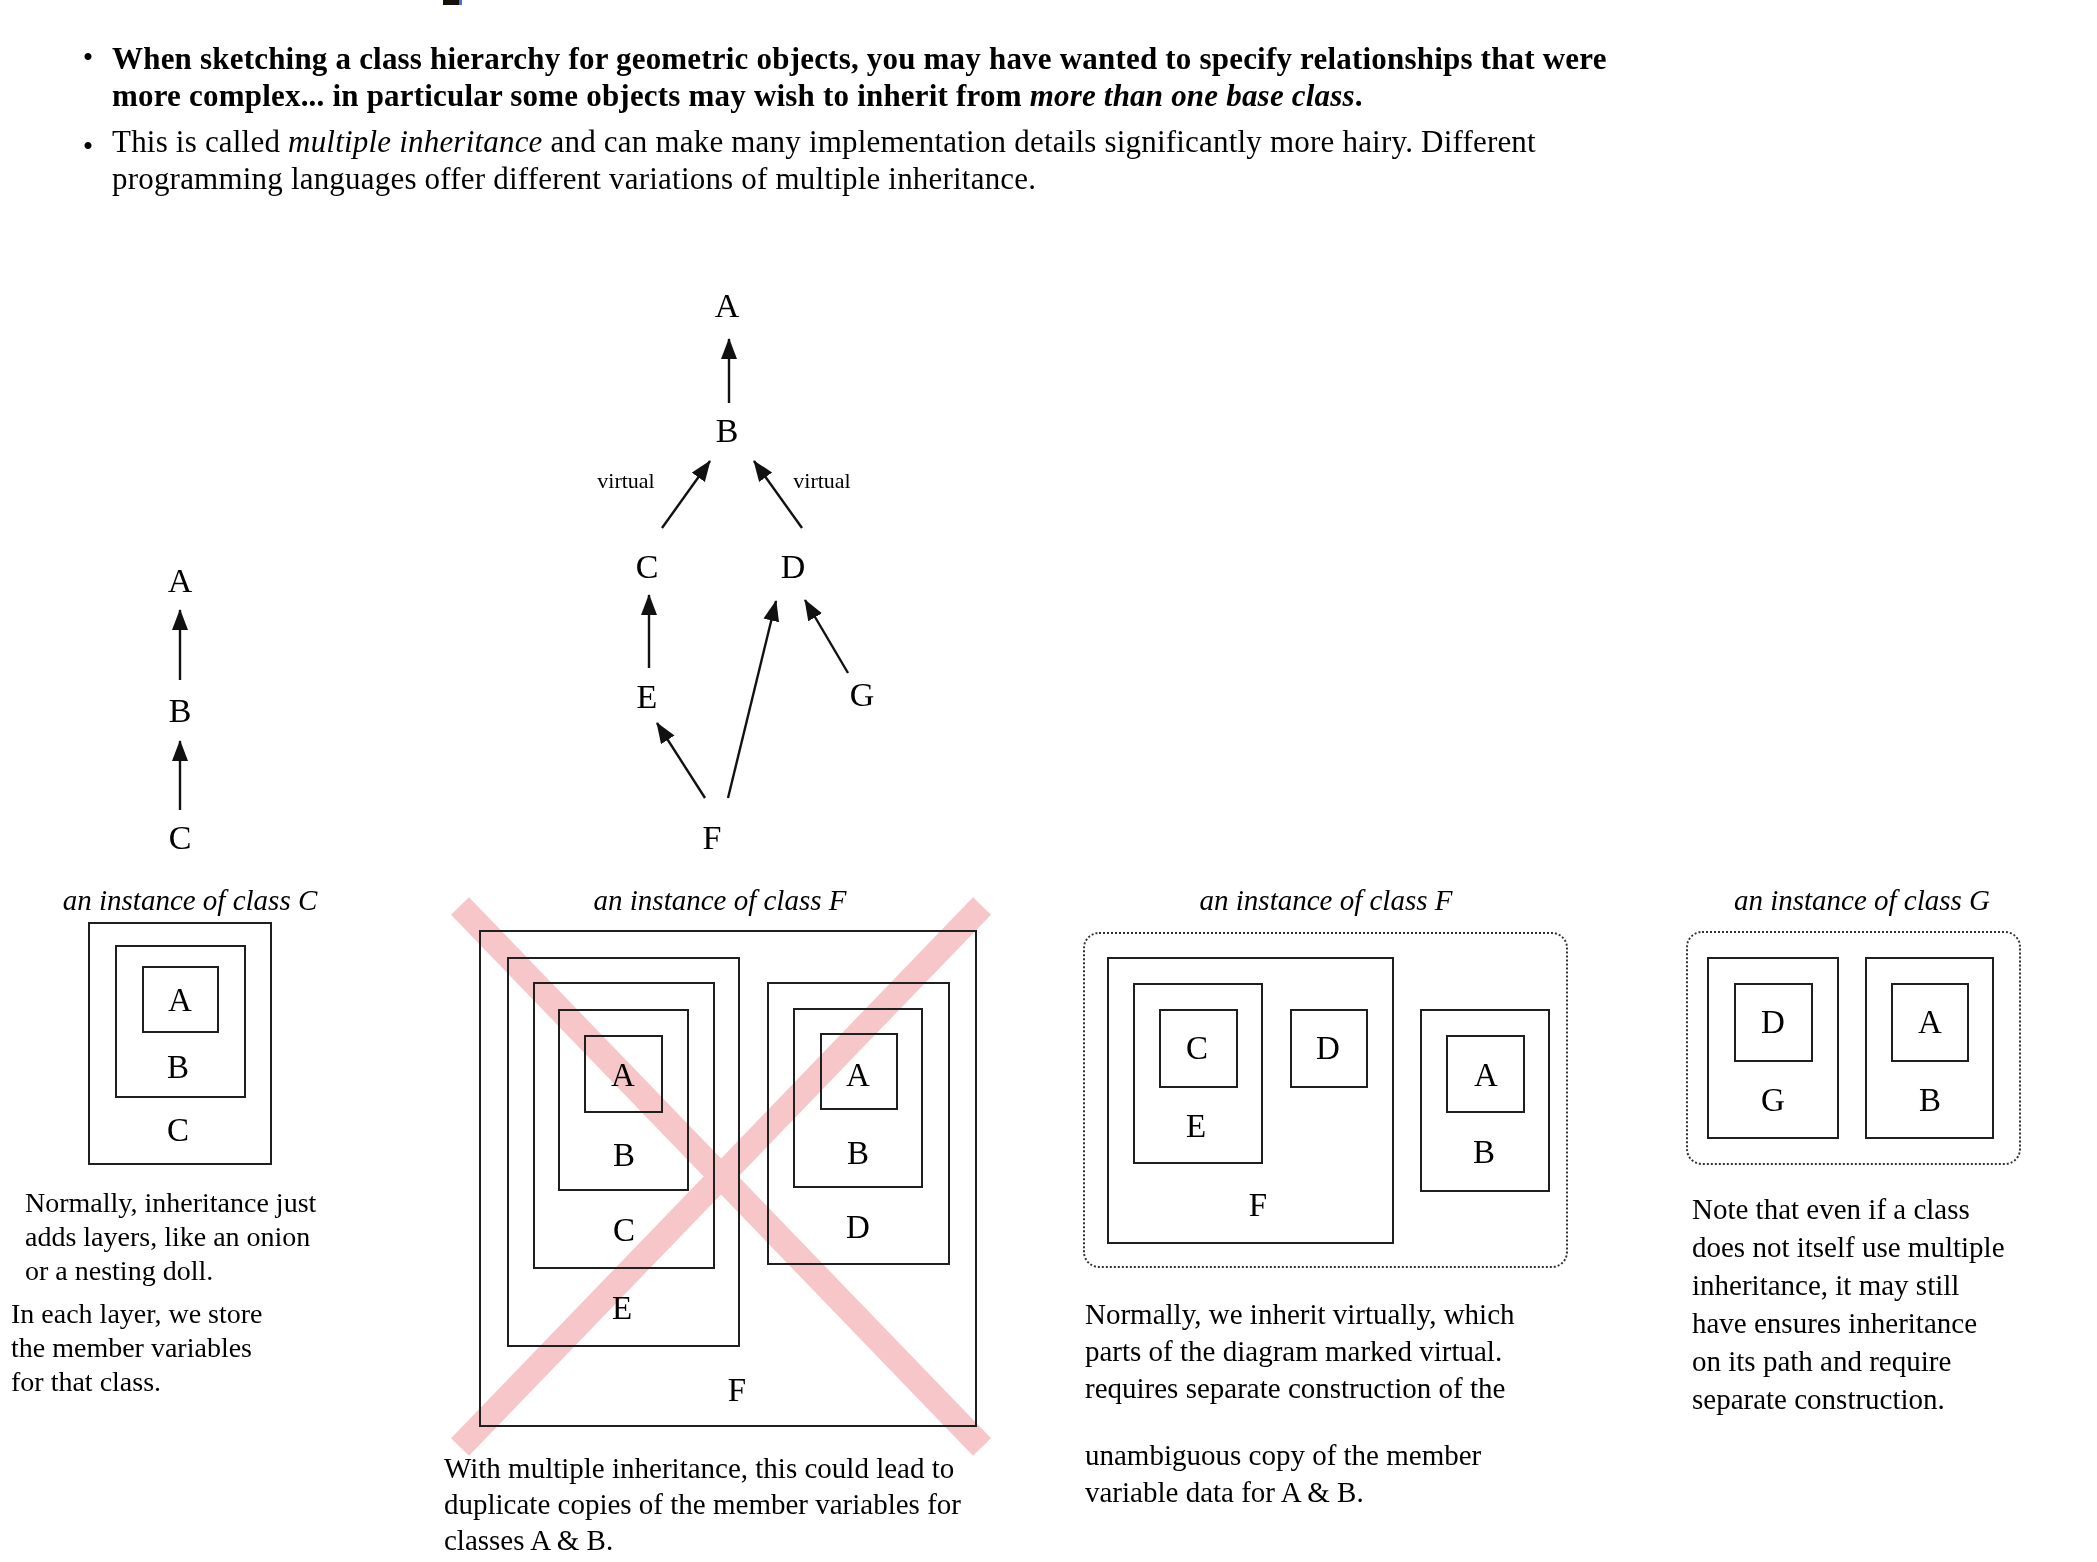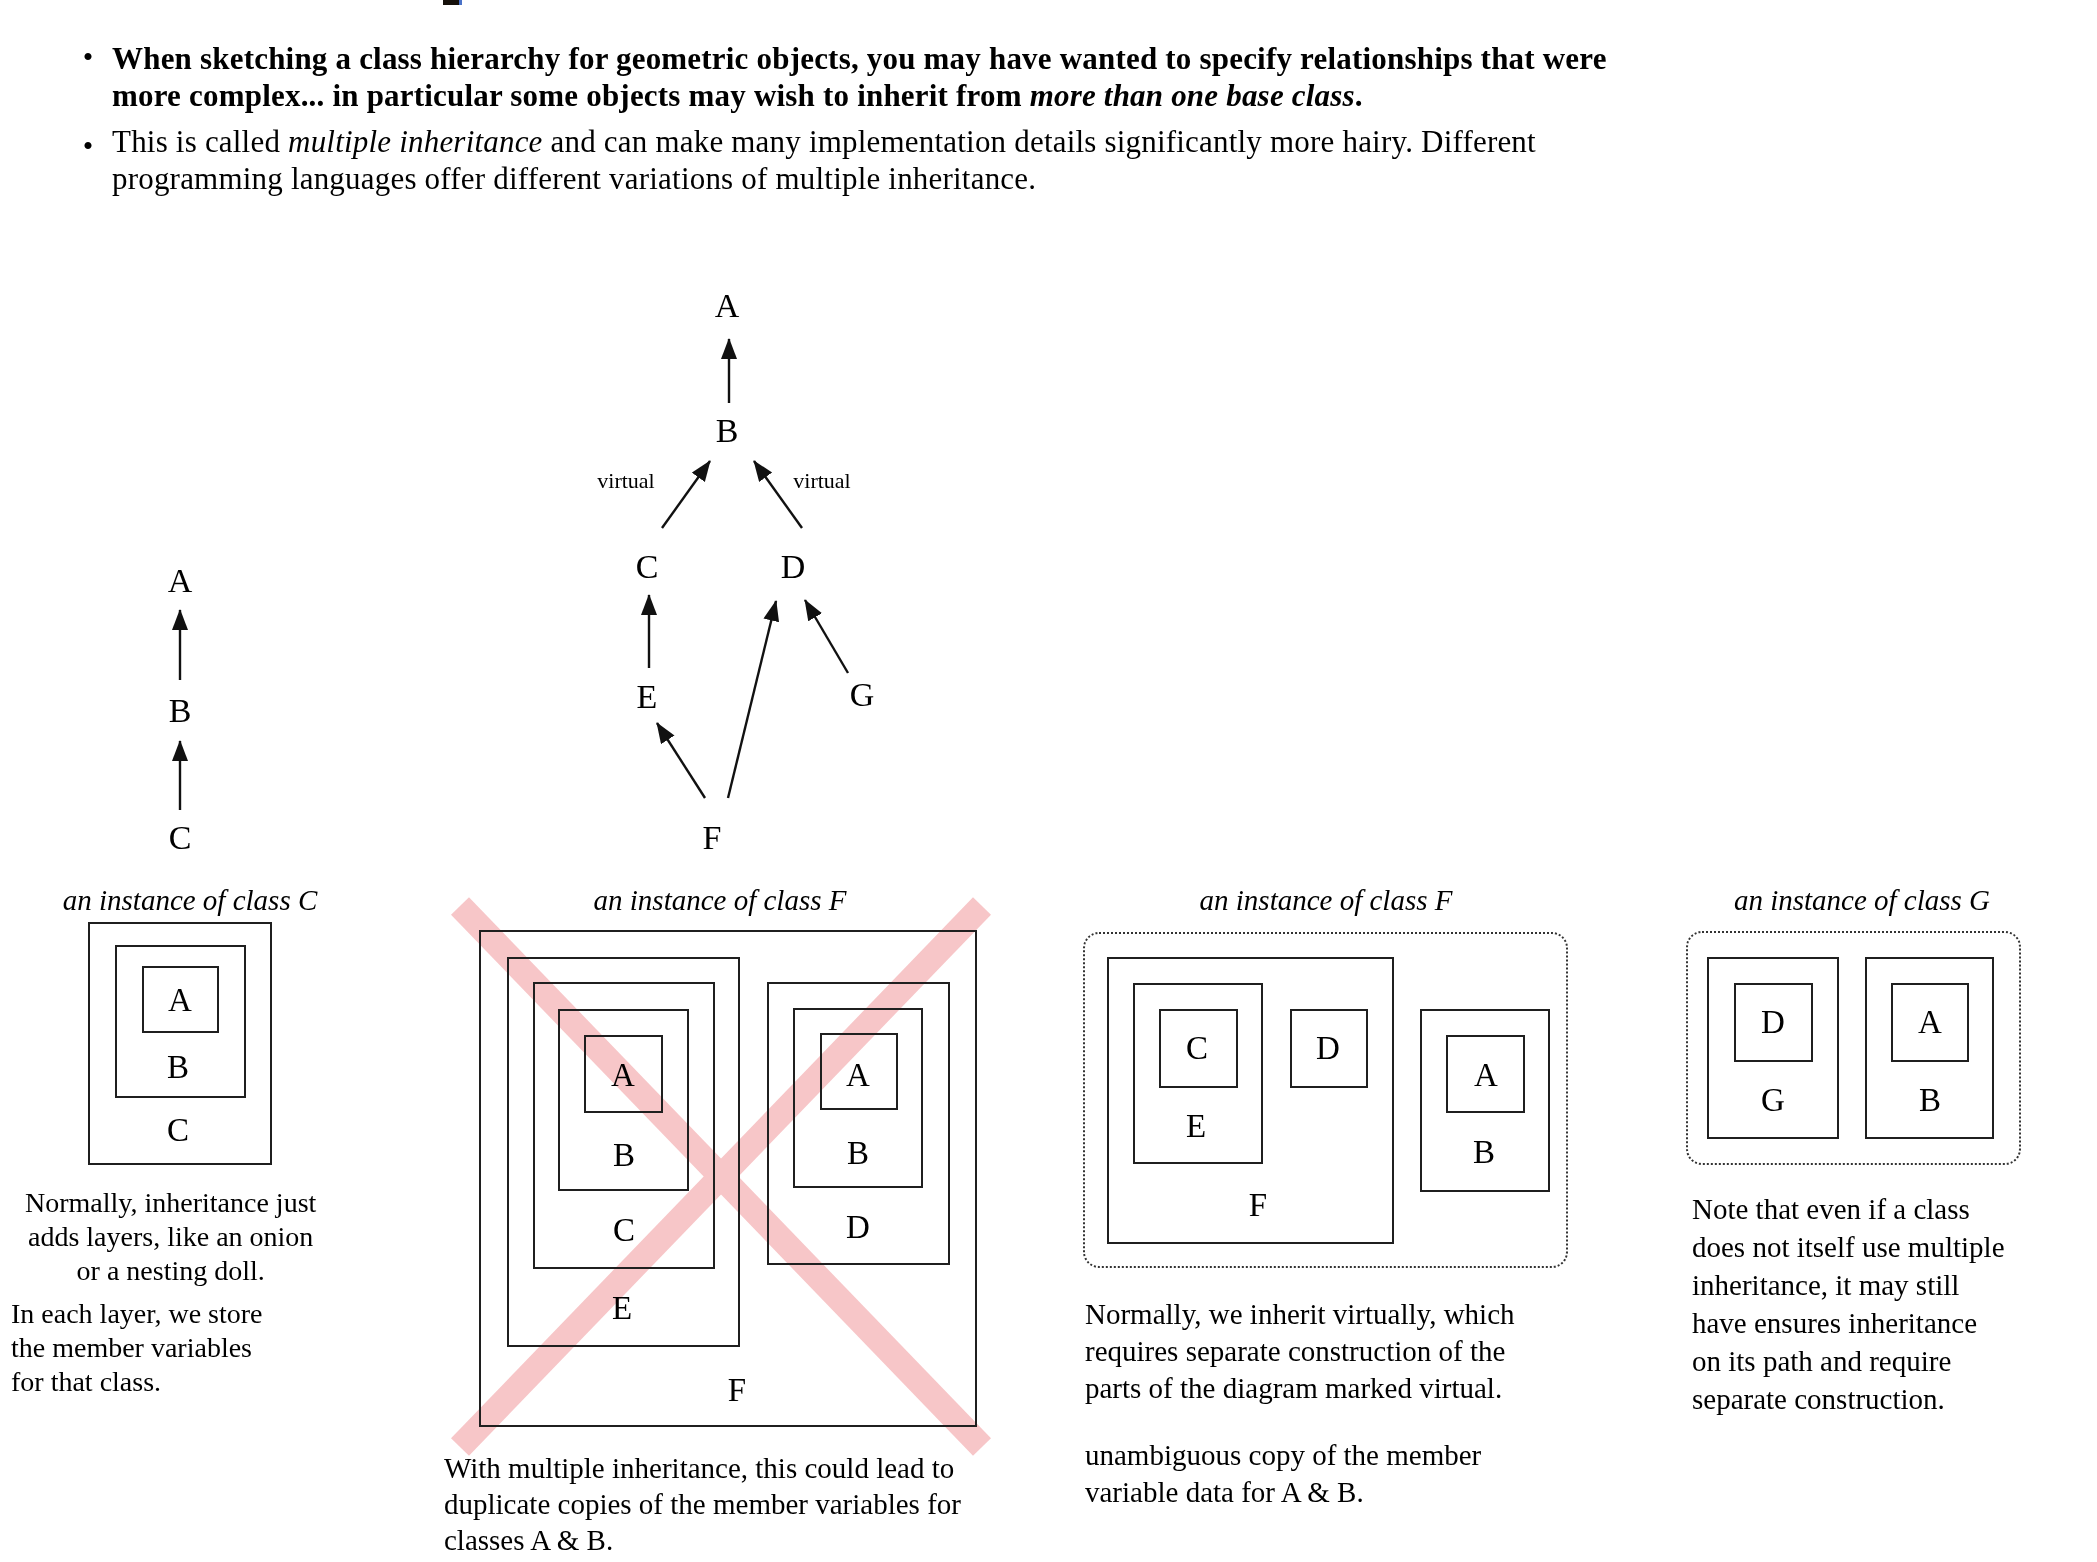--- a/index.html
+++ b/index.html
@@ -81,21 +81,21 @@
   <span class="letter" style="left:862px;top:695px;">G</span>
   <span class="letter" style="left:712px;top:838px;">F</span>
 
   <div class="cap" style="left:190px;top:884px;">an instance of class C</div>
   <div class="box" style="left:88px;top:922px;width:184px;height:243px;"></div>
   <div class="box" style="left:115px;top:945px;width:131px;height:153px;"></div>
   <div class="box" style="left:142px;top:966px;width:77px;height:67px;"></div>
   <span class="ilabel" style="left:180px;top:1000px;">A</span>
   <span class="ilabel" style="left:178px;top:1067px;">B</span>
   <span class="ilabel" style="left:178px;top:1130px;">C</span>
-  <div class="txt1" style="left:25px;top:1186px;text-align:center;">
+  <div class="txt1" style="left:25px;top:1186px;">
     <div>Normally, inheritance just</div>
     <div>adds layers, like an onion</div>
     <div>or a nesting doll.</div>
   </div>
   <div class="txt1" style="left:11px;top:1297px;">
     <div>In each layer, we store</div>
     <div>the member variables</div>
     <div>for that class.</div>
   </div>
 
@@ -131,22 +131,22 @@
   <div class="box" style="left:1420px;top:1009px;width:130px;height:183px;"></div>
   <div class="box" style="left:1446px;top:1035px;width:79px;height:78px;"></div>
   <span class="ilabel" style="left:1197px;top:1048px;">C</span>
   <span class="ilabel" style="left:1328px;top:1048px;">D</span>
   <span class="ilabel" style="left:1196px;top:1126px;">E</span>
   <span class="ilabel" style="left:1258px;top:1205px;">F</span>
   <span class="ilabel" style="left:1486px;top:1075px;">A</span>
   <span class="ilabel" style="left:1484px;top:1152px;">B</span>
   <div class="txt" style="left:1085px;top:1296px;">
     <div>Normally, we inherit virtually, which</div>
+    <div>parts of the diagram marked virtual.</div>
     <div>requires separate construction of the</div>
-    <div>parts of the diagram marked virtual.</div>
   </div>
   <div class="txt" style="left:1085px;top:1437px;">
     <div>unambiguous copy of the member</div>
     <div>variable data for A &amp; B.</div>
   </div>
 
   <div class="cap" style="left:1862px;top:884px;">an instance of class G</div>
   <div class="dotbox" style="left:1686px;top:931px;width:335px;height:234px;"></div>
   <div class="box" style="left:1707px;top:957px;width:132px;height:182px;"></div>
   <div class="box" style="left:1734px;top:983px;width:79px;height:79px;"></div>

